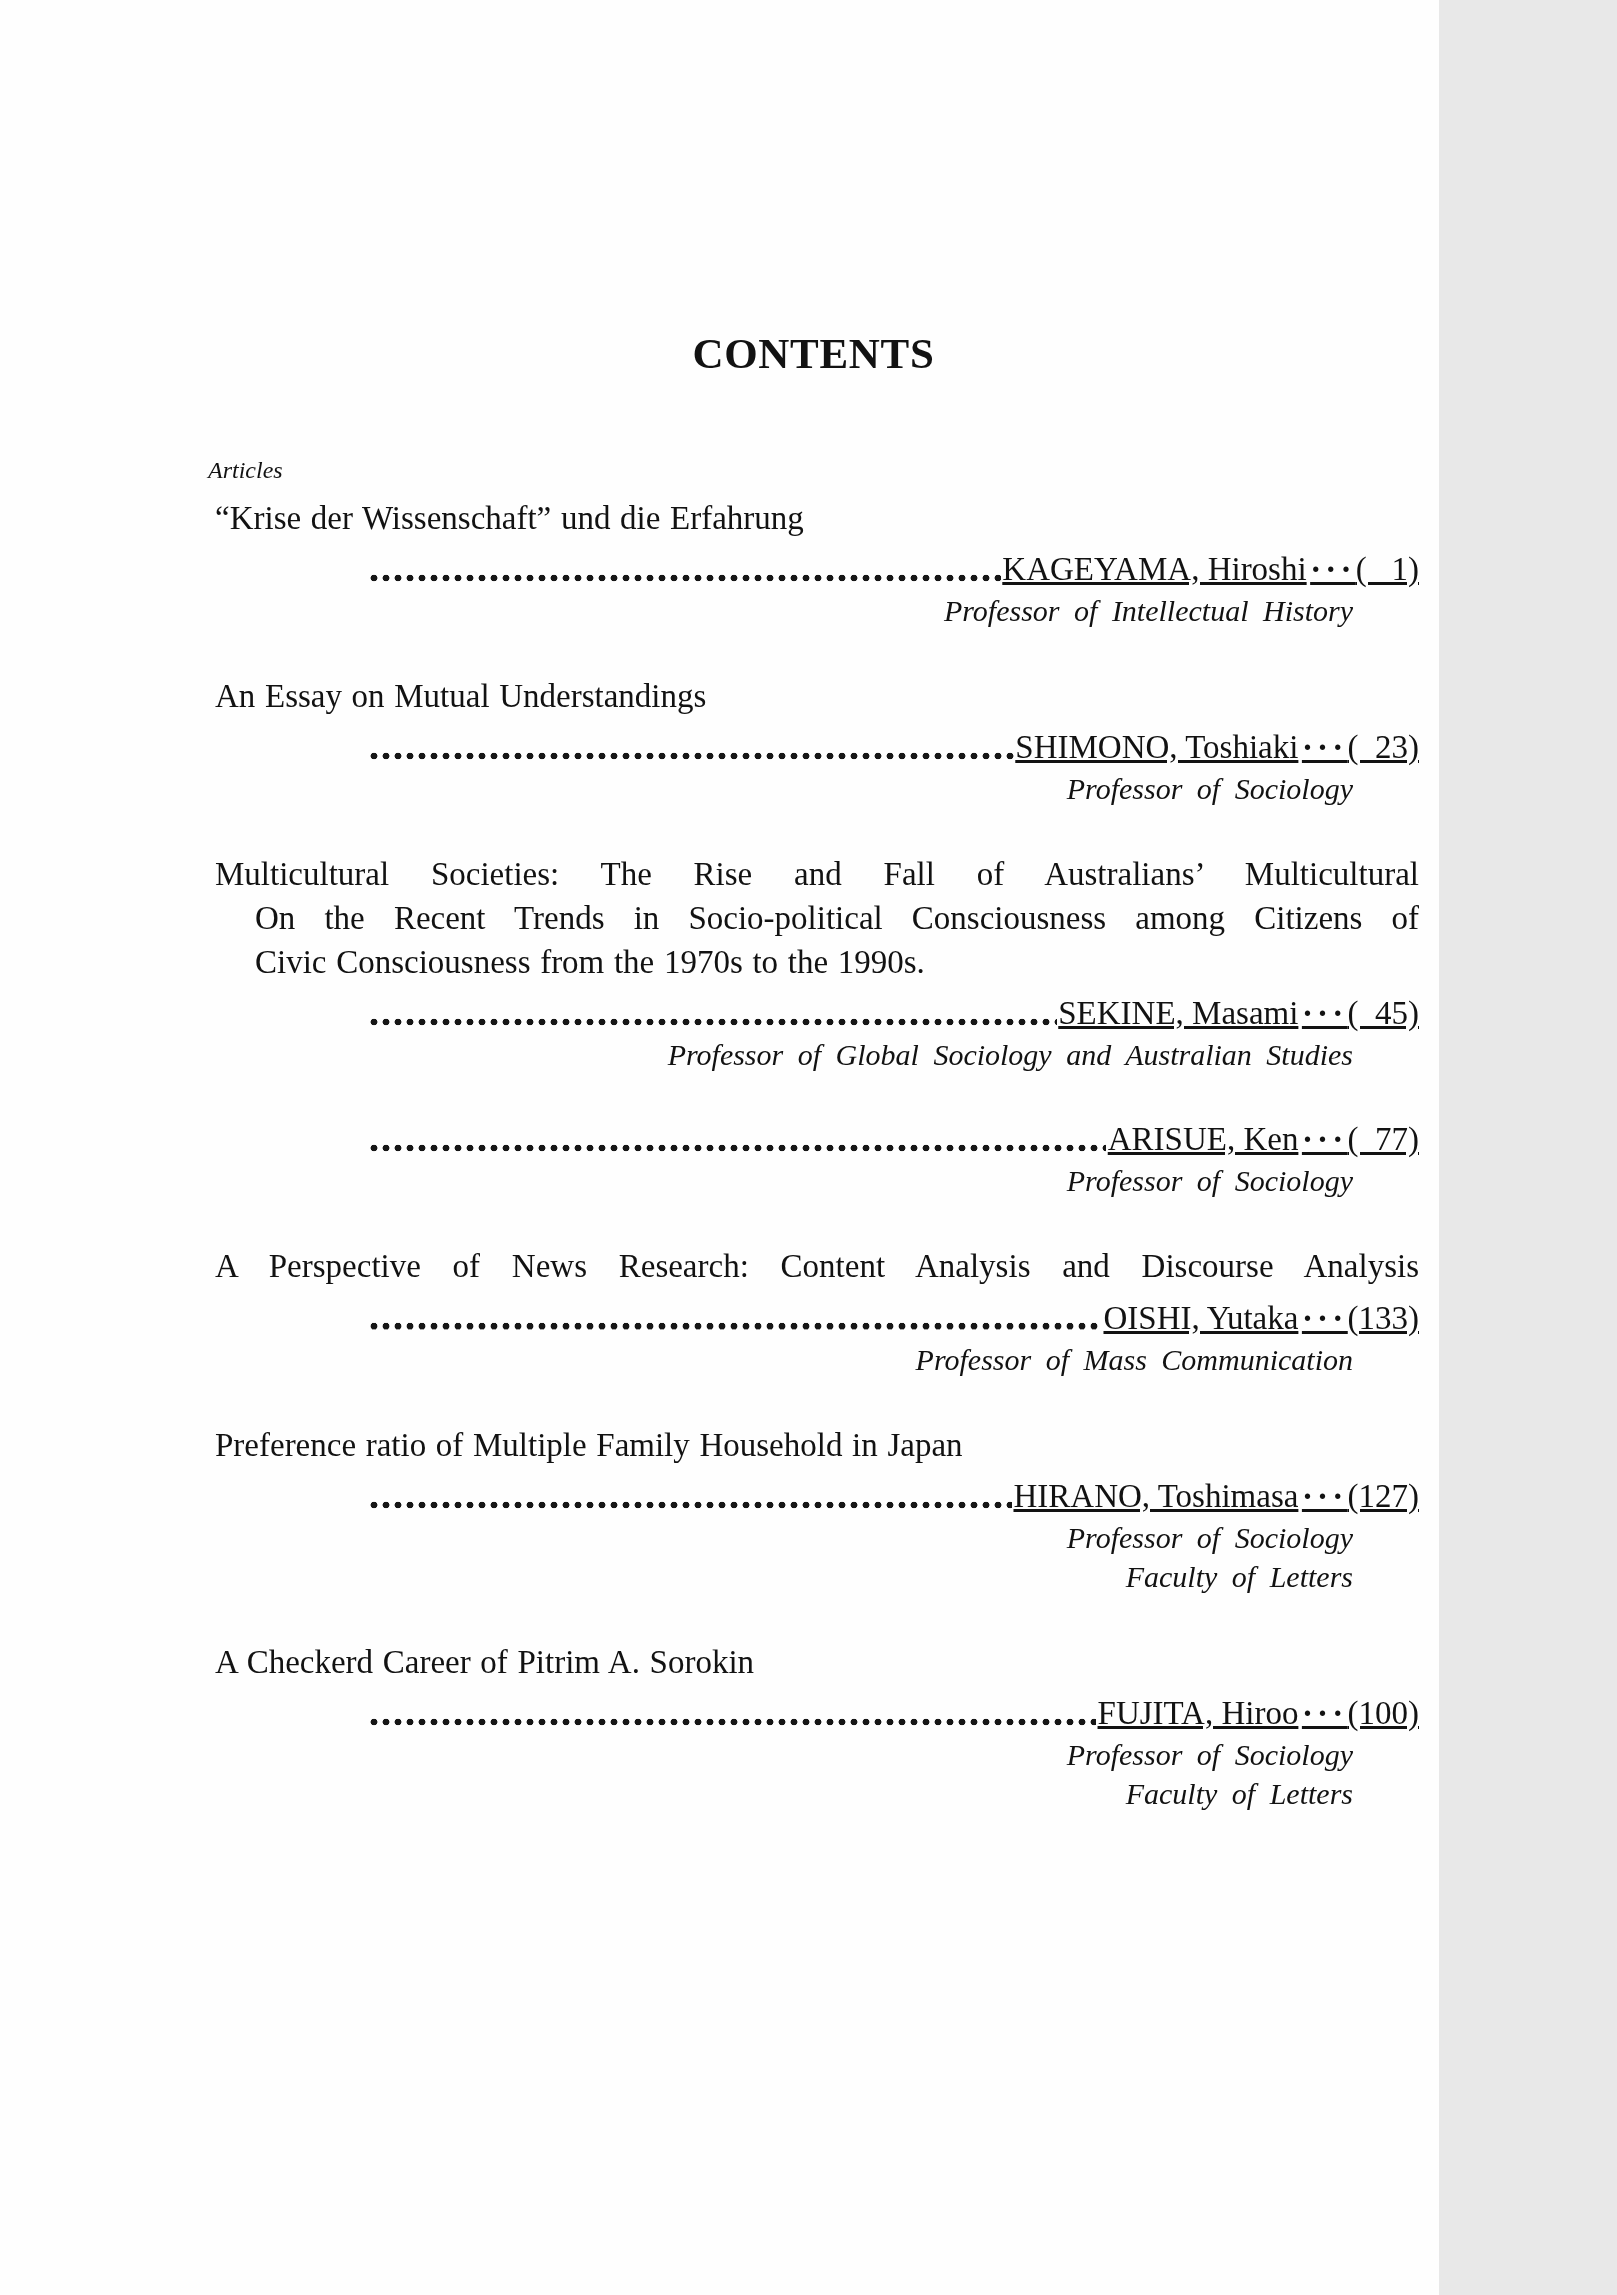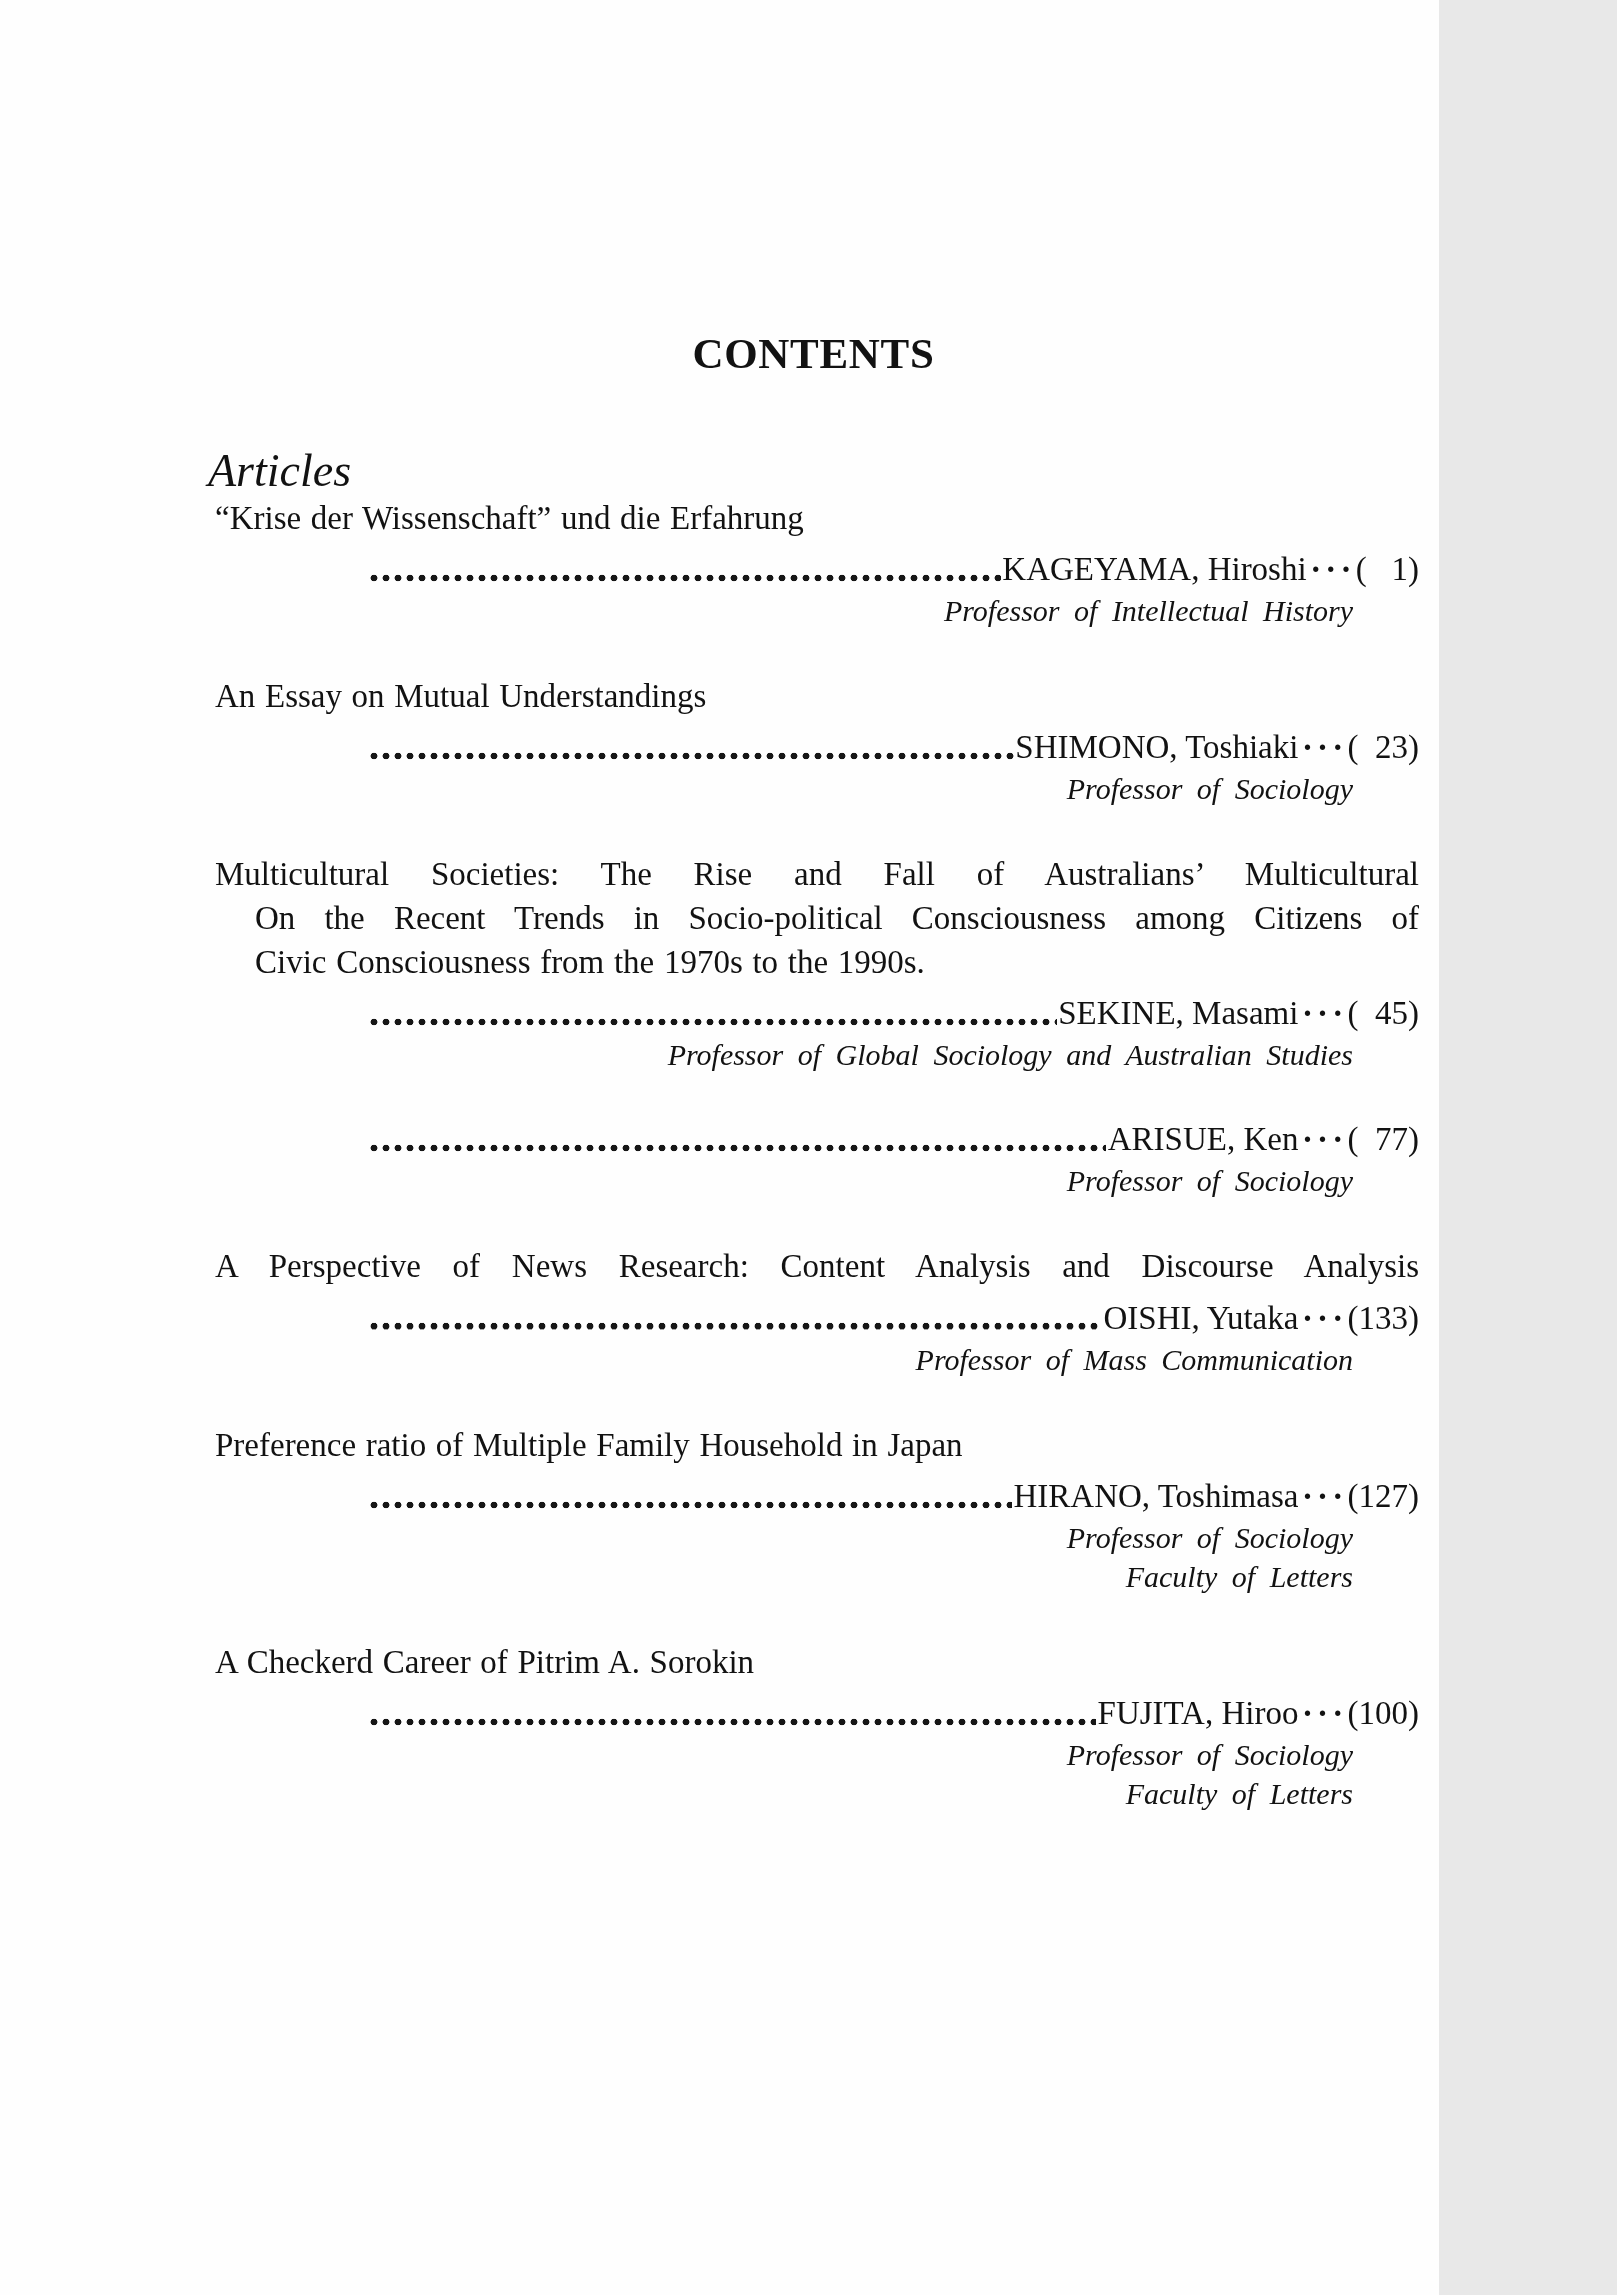--- a/index.html
+++ b/index.html
@@ -21,21 +21,21 @@
   .contents-title {
     margin: 0;
     font-size: 43px;
     line-height: 43px;
     font-weight: 700;
     text-align: center;
     letter-spacing: 0.7px;
   }
   .section-label {
     margin-top: 76px;
-    font-size: 46px;
+    font-size: 24px;
     line-height: 39px;
     font-style: italic;
   }
   .entry { margin-top: 44px; }
   .entries .entry:first-of-type { margin-top: 5.6px; }
 
   .entry-title {
     font-size: 33px;
     line-height: 44px;
     word-spacing: 1.4px;
@@ -48,20 +48,21 @@
     text-align-last: justify;
   }
 
   .author-line {
     margin-top: 8.3px;
     display: flex;
     align-items: flex-end;
     padding-left: 160px;
     font-size: 33px;
     line-height: 43px;
+    text-decoration: underline;
   }
   .leader {
     flex: 1 1 auto;
     height: 8.3px;
     margin-bottom: 9px;
     margin-right: 1.4px;
     background-image: radial-gradient(circle, #161616 3.2px, transparent 3.7px);
     background-size: 12px 8.3px;
     background-repeat: repeat-x;
     background-position: left center;

